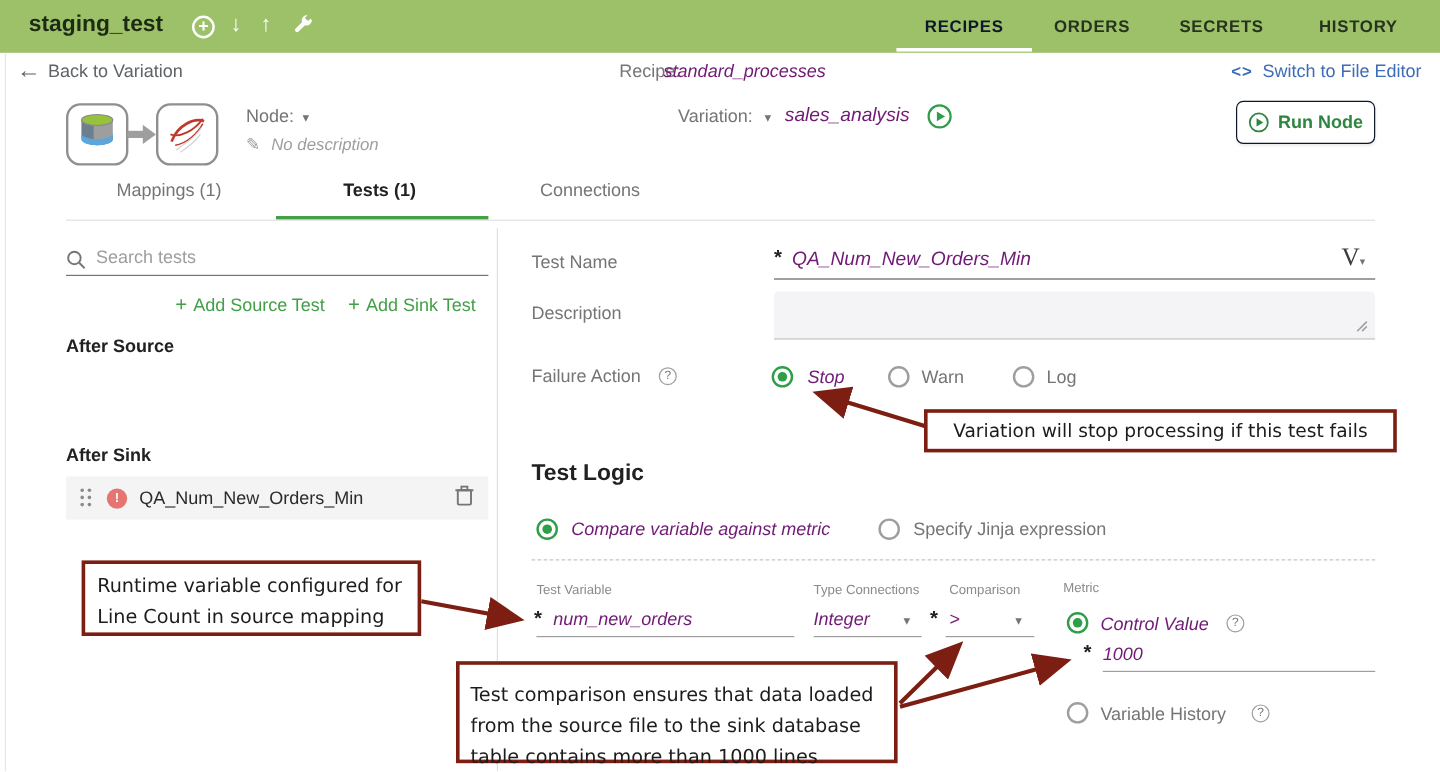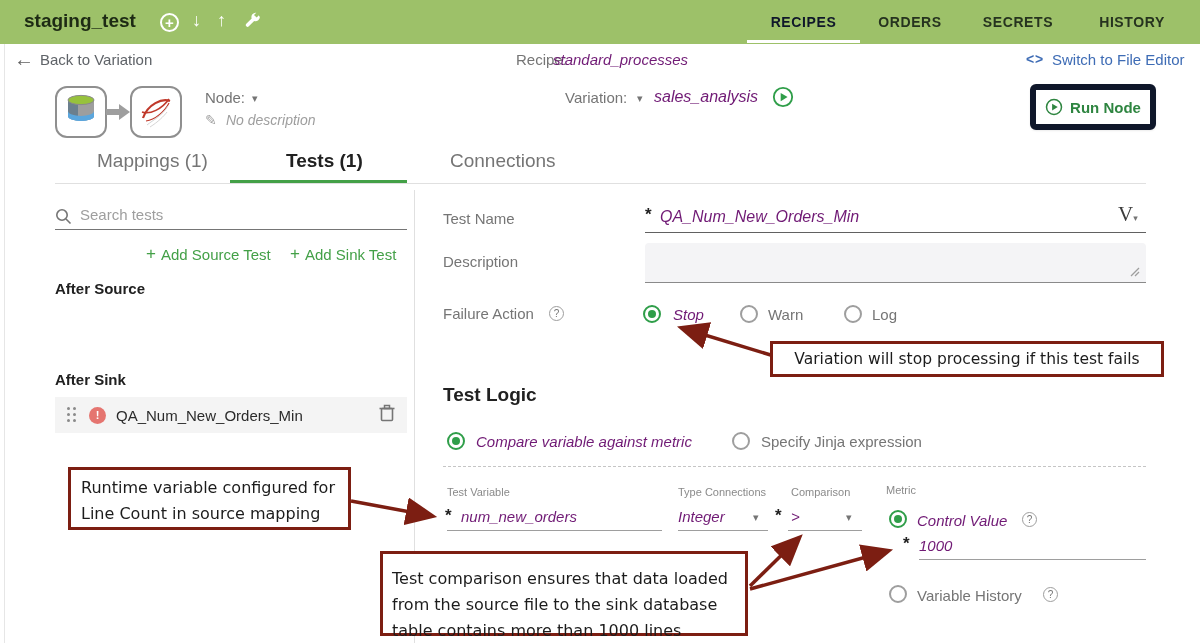--- a/index.html
+++ b/index.html
@@ -20,25 +20,25 @@
   .link-blue{color:#3e6cb5;}
   .gray{color:#757575;}
   .dark{color:#701a75;font-style:italic;}
   .t15{font-size:15px;}
   .t16{font-size:16px;}
   .caret{color:#757575;font-size:11px;}
   
   .tile{position:absolute;width:52px;height:52px;border:2px solid #8f8f8f;border-radius:12px;
         background:#fff;box-sizing:border-box;display:flex;align-items:center;justify-content:center;}
   .btn{position:absolute;display:flex;align-items:center;justify-content:center;gap:7px;
-       border:6px solid #0f172a;border-radius:6px;background:#fff;cursor:pointer;
+       border:1px solid #0f172a;border-radius:6px;background:#fff;cursor:pointer;
        box-shadow:0 1px 2px rgba(0,0,0,.08);}
   .btn-label{color:#2e8540;font-size:15px;font-weight:600;}
   
-  .tab{position:absolute;top:150px;font-size:19px;color:#757575;cursor:pointer;}
+  .tab{position:absolute;top:150px;font-size:15px;color:#757575;cursor:pointer;}
   .tab.active{color:#212121;font-weight:600;}
   
   .radio{position:absolute;width:18px;height:18px;border-radius:50%;border:2px solid #9e9e9e;
          box-sizing:border-box;background:#fff;cursor:pointer;}
   .radio.sel{border-color:#2f9e49;}
   .radio.sel::after{content:"";position:absolute;left:3px;top:3px;right:3px;bottom:3px;
          border-radius:50%;background:#2f9e49;}
   .help{display:inline-flex;width:15px;height:15px;border:1.5px solid #9e9e9e;border-radius:50%;
         align-items:center;justify-content:center;font-size:10px;color:#757575;box-sizing:border-box;}
   .underl{position:absolute;height:1px;background:#8a8a8a;}

